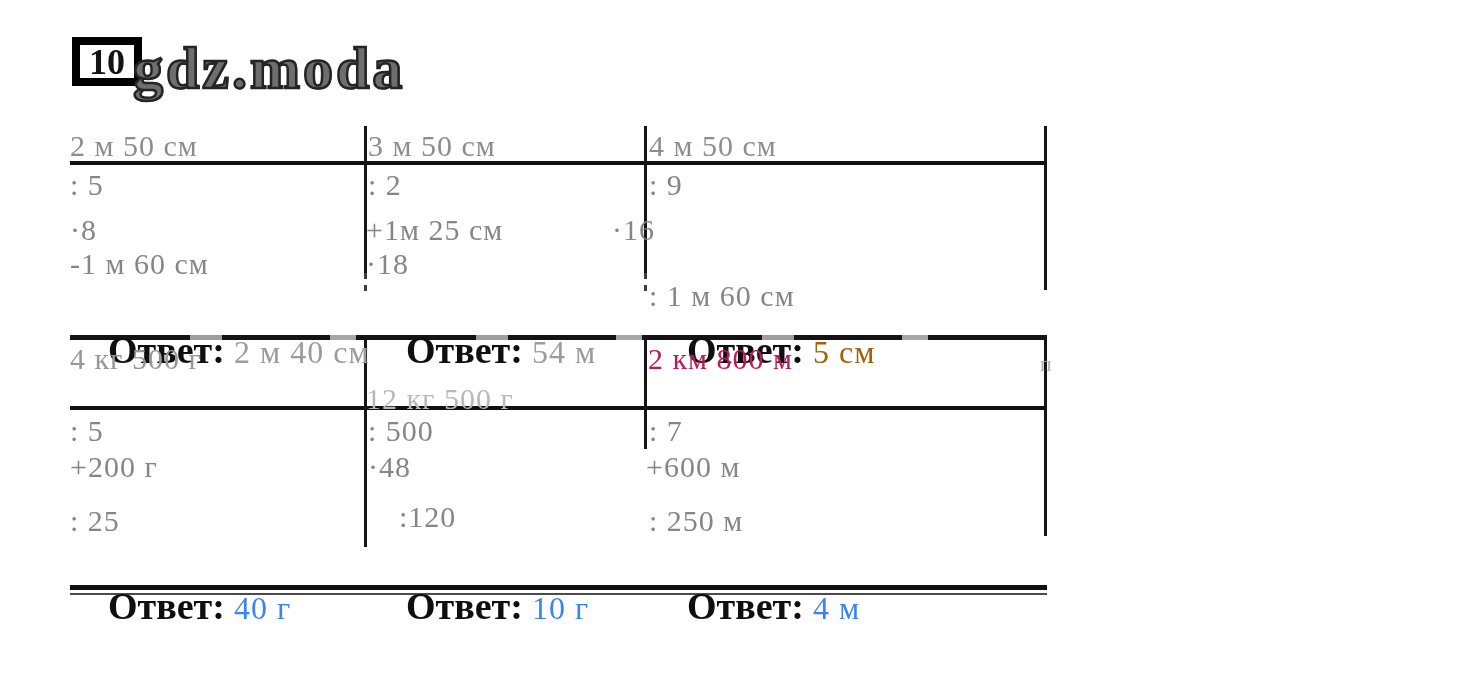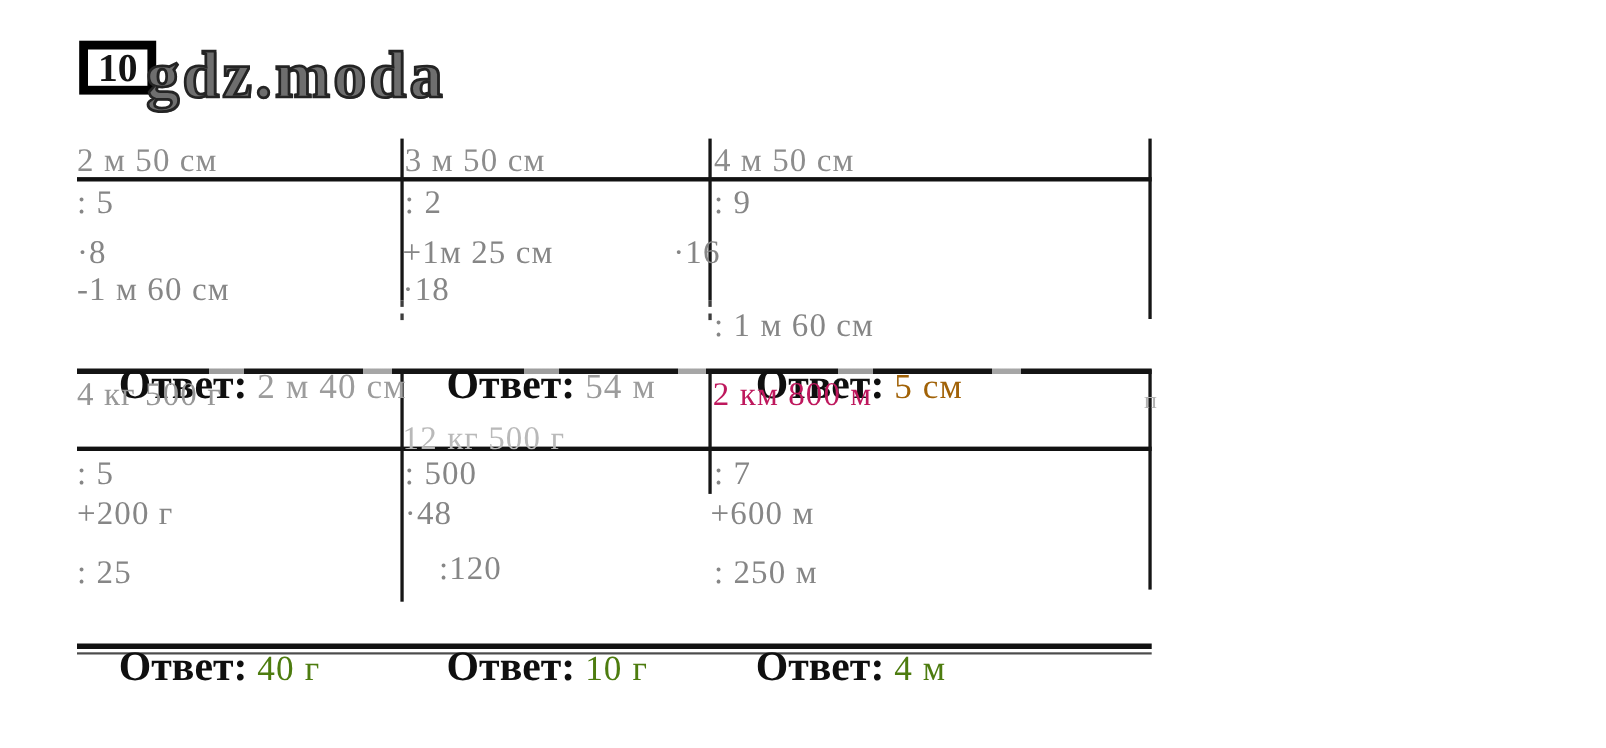--- a/index.html
+++ b/index.html
@@ -34,21 +34,21 @@
   .hdr-r1{color:#8d8d8d;}
   .hdr-r2a{color:#979797;}
   .hdr-r2b{color:#b9b9b9;}
   .hdr-r2c{color:#be185d;}
   .step{font-size:30px;color:#868686;letter-spacing:1px;}
   .ans{font-size:38px;}
   .ans .lbl{font-weight:bold;color:#0f0f0f;}
   .ans .val{font-size:32px;margin-left:9px;letter-spacing:1px;}
   .val-gray{color:#9c9c9c;}
   .val-dark{color:#a16207;}
-  .val-black{color:#4d7c0f;text-align:right;}
+  .val-black{color:#3b82f6;text-align:right;}
 
   
   .hline{position:absolute;background:#111111;}
   .hline-dashed{
     position:absolute;
     background:repeating-linear-gradient(90deg,#141414 0px 120px,#9e9e9e 120px 152px,#141414 152px 260px,#a6a6a6 260px 286px);
   }
   .vline{position:absolute;width:3px;background:#161616;}
   .vdash{position:absolute;width:0;border-left:3px dashed #3d3d3d;}
   .dline{position:absolute;background:#4c4c4c;}

